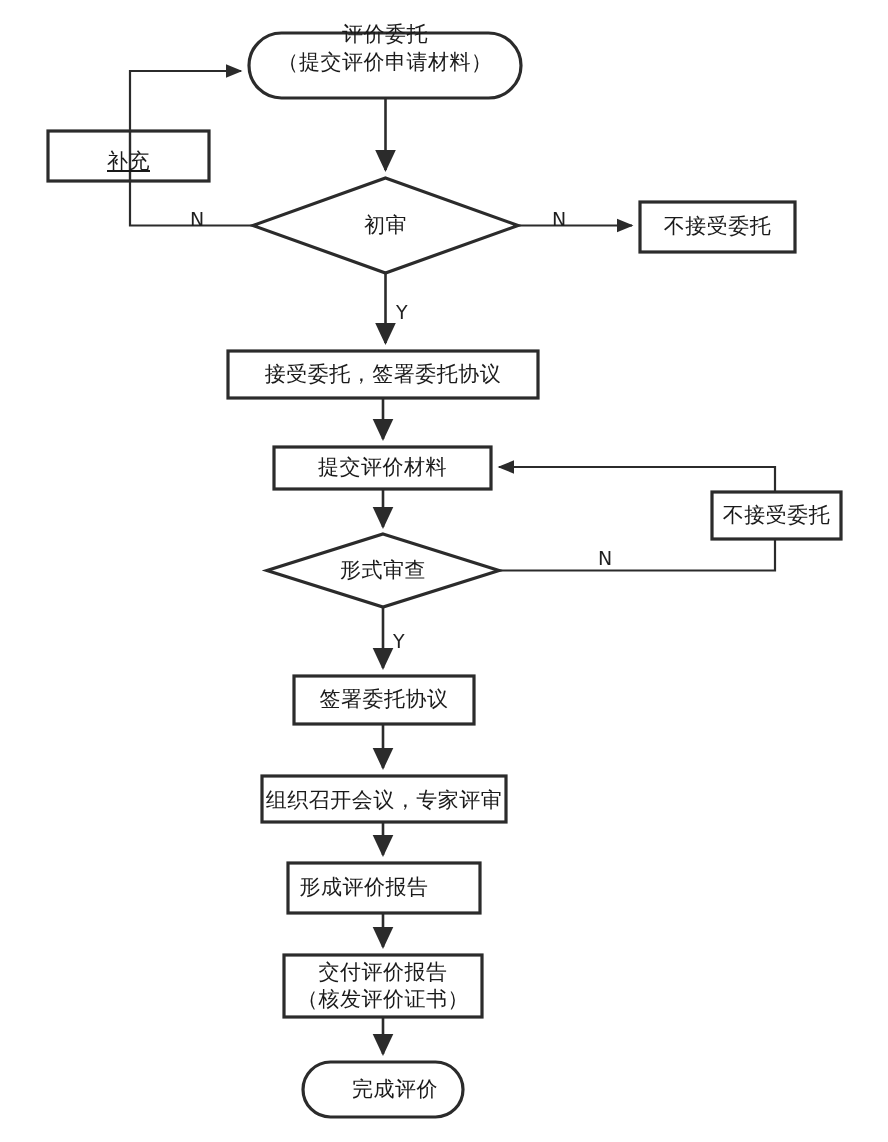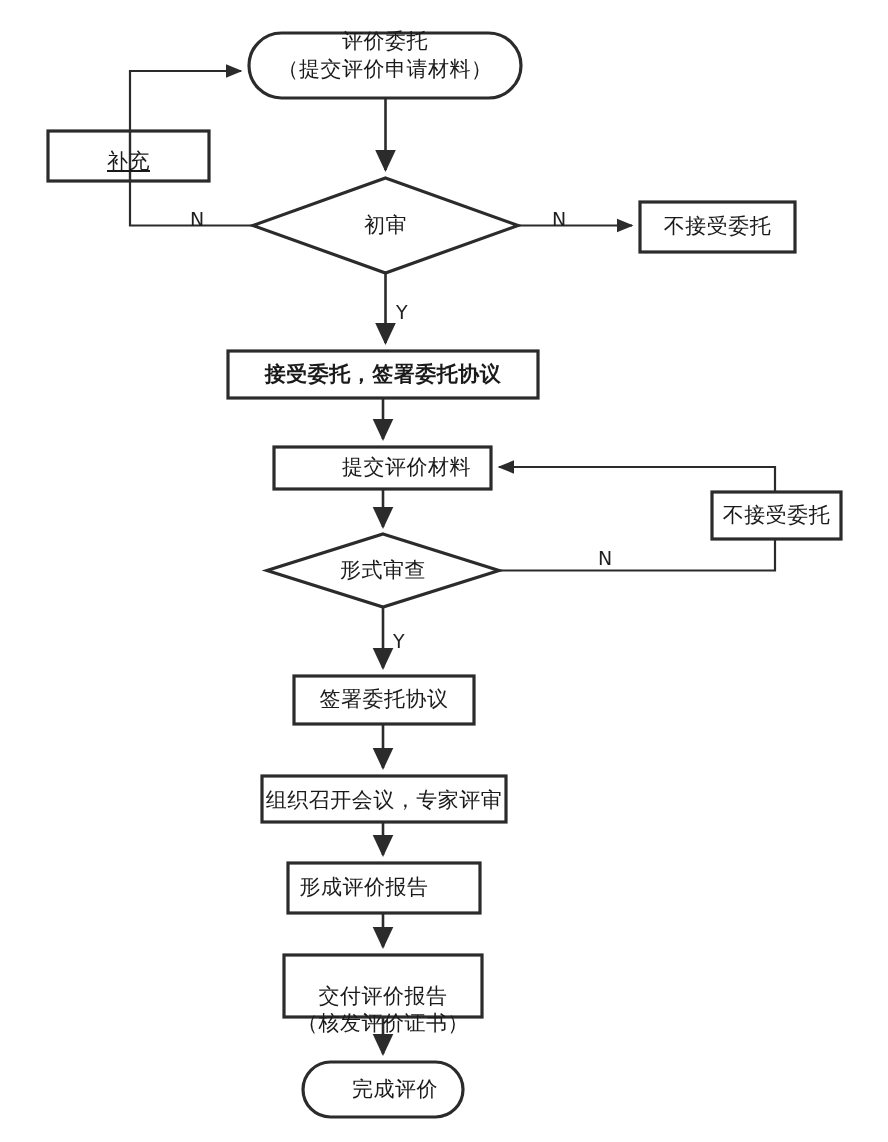--- a/index.html
+++ b/index.html
@@ -120,44 +120,44 @@
       <path d="M 383 724 L 383 768" marker-end="url(#arrowFat)"></path>
 
       <path d="M 383 822 L 383 855" marker-end="url(#arrowFat)"></path>
 
       <path d="M 383 913 L 383 947" marker-end="url(#arrowFat)"></path>
 
       <path d="M 383 1017 L 383 1054" marker-end="url(#arrowFat)"></path>
     </g>
   </svg>
 
-  <div class="node-label" style="left:249px; top:23px; width:272px; height:65px;">评价委托
+  <div class="node-label" style="left:249px; top:16px; width:272px; height:65px;">评价委托
 （提交评价申请材料）</div>
 
   <div class="node-label" style="left:48px; top:131px; width:161px; height:62px;text-decoration:underline;">补充</div>
 
   <div class="node-label" style="left:253px; top:178px; width:265px; height:95px;">初审</div>
 
   <div class="node-label" style="left:640px; top:202px; width:155px; height:50px;">不接受委托</div>
 
-  <div class="node-label" style="left:228px; top:351px; width:310px; height:48px;font-weight:bold;">接受委托，签署委托协议</div>
+  <div class="node-label" style="left:228px; top:351px; width:310px; height:48px;">接受委托，签署委托协议</div>
 
-  <div class="node-label" style="left:274px; top:447px; width:217px; height:42px;margin-left:24px;">提交评价材料</div>
+  <div class="node-label" style="left:274px; top:447px; width:217px; height:42px;">提交评价材料</div>
 
   <div class="node-label" style="left:712px; top:492px; width:129px; height:47px;">不接受委托</div>
 
   <div class="node-label" style="left:267px; top:534px; width:232px; height:73px;">形式审查</div>
 
   <div class="node-label" style="left:294px; top:676px; width:180px; height:48px;">签署委托协议</div>
 
   <div class="node-label" style="left:262px; top:776px; width:244px; height:50px;">组织召开会议，专家评审</div>
 
   <div class="node-label" style="left:288px; top:863px; width:152px; height:50px;">形成评价报告</div>
 
-  <div class="node-label" style="left:284px; top:955px; width:198px; height:62px;margin-top:24px;">交付评价报告
+  <div class="node-label" style="left:284px; top:955px; width:198px; height:62px;">交付评价报告
 （核发评价证书）</div>
 
   <div class="node-label" style="left:303px; top:1062px; width:160px; height:55px;padding-left:12px;">完成评价</div>
 
   <div class="edge-label" style="left:190px; top:210px;">N</div>
 
   <div class="edge-label" style="left:552px; top:210px;">N</div>
 
   <div class="edge-label" style="left:396px; top:303px;">Y</div>
 

